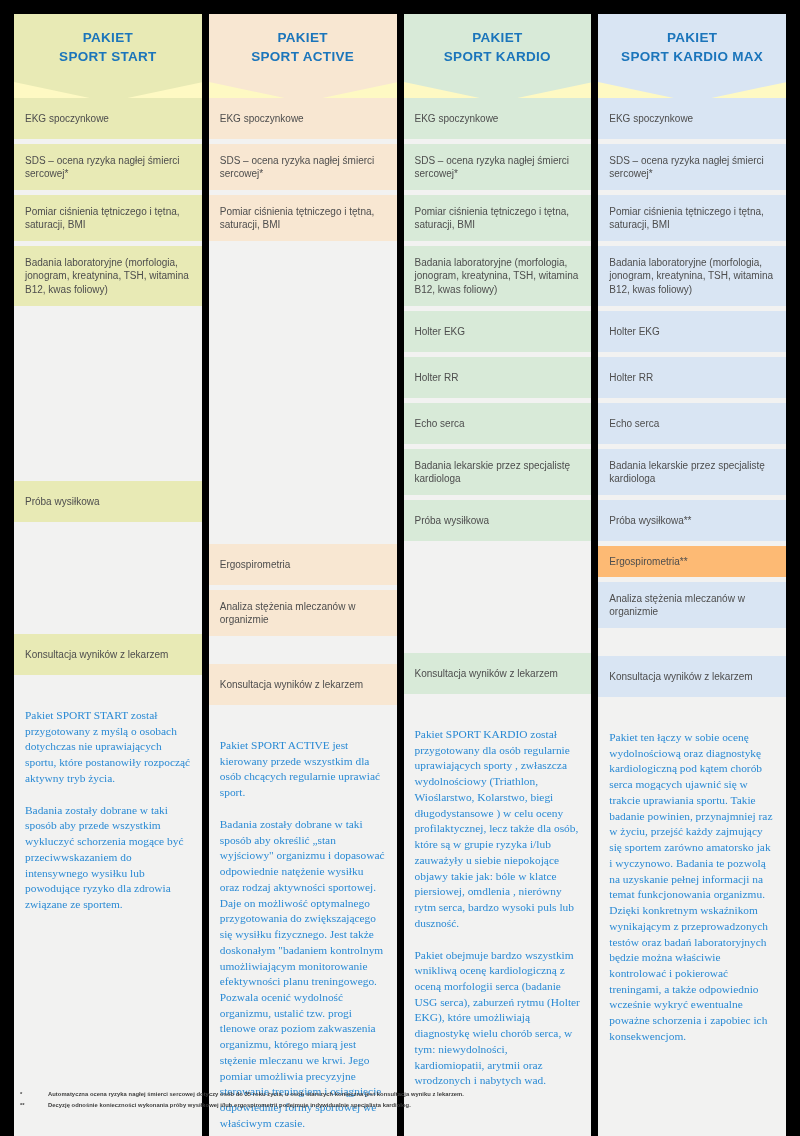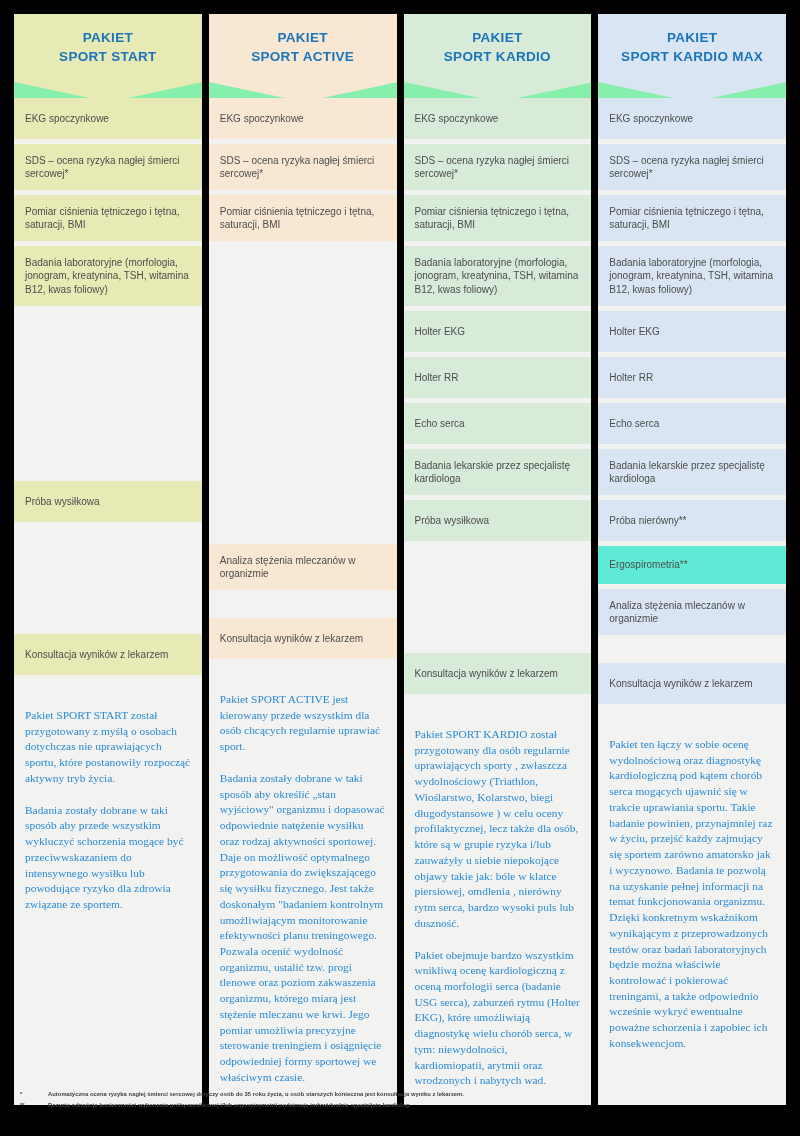--- a/index.html
+++ b/index.html
@@ -23,21 +23,21 @@
   }
   .col {
     width: 189px;
     background: #f2f2f1;
     position: relative;
   }
   
   .hdr {
     position: relative;
     height: 84px;
-    background: #86efac;
+    background: #fef9c3;
     overflow: hidden;
   }
   .hdr-shape {
     position: absolute;
     top: 0; left: 0; right: 0;
     height: 96px;
   }
   .hdr-title {
     position: absolute;
     top: 0; left: 0; right: 0;
@@ -166,20 +166,23 @@
           </div>
           <div class="row filled" style="height: 46px; background: rgb(248, 231, 210);">
             <span class="txt">SDS – ocena ryzyka nagłej śmierci sercowej*</span>
           </div>
           <div class="row filled" style="height: 46px; background: rgb(248, 231, 210);">
             <span class="txt">Pomiar ciśnienia tętniczego i tętna, saturacji, BMI</span>
           </div>
           <div class="row empty" style="height: 293px; background: rgb(242, 242, 241);">
             <span class="txt"></span>
           </div>
+          <div class="row filled" style="height: 41px; background: rgb(248, 231, 210);">
+            <span class="txt">Ergospirometria</span>
+          </div>
           <div class="row filled" style="height: 46px; background: rgb(248, 231, 210);">
             <span class="txt">Analiza stężenia mleczanów w organizmie</span>
           </div>
           <div class="row empty" style="height: 15px; background: rgb(242, 242, 241);">
             <span class="txt"></span>
           </div>
           <div class="row filled" style="height: 41px; background: rgb(248, 231, 210);">
             <span class="txt">Konsultacja wyników z lekarzem</span>
           </div>
         </div>
@@ -267,23 +270,23 @@
           <div class="row filled" style="height: 41px; background: rgb(217, 229, 243);">
             <span class="txt">Holter RR</span>
           </div>
           <div class="row filled" style="height: 41px; background: rgb(217, 229, 243);">
             <span class="txt">Echo serca</span>
           </div>
           <div class="row filled" style="height: 46px; background: rgb(217, 229, 243);">
             <span class="txt">Badania lekarskie przez specjalistę kardiologa</span>
           </div>
           <div class="row filled" style="height: 41px; background: rgb(217, 229, 243);">
-            <span class="txt">Próba nierówny**</span>
-          </div>
-          <div class="row filled" style="height: 38px; background: #5eead4;">
+            <span class="txt">Próba wysiłkowa**</span>
+          </div>
+          <div class="row filled" style="height: 31px; background: #fdba74;">
             <span class="txt">Ergospirometria**</span>
           </div>
           <div class="row filled" style="height: 46px; background: rgb(217, 229, 243);">
             <span class="txt"> Analiza stężenia mleczanów w organizmie</span>
           </div>
           <div class="row empty" style="height: 15px; background: rgb(242, 242, 241);">
             <span class="txt"></span>
           </div>
           <div class="row filled" style="height: 41px; background: rgb(217, 229, 243);">
             <span class="txt">Konsultacja wyników z lekarzem</span>

